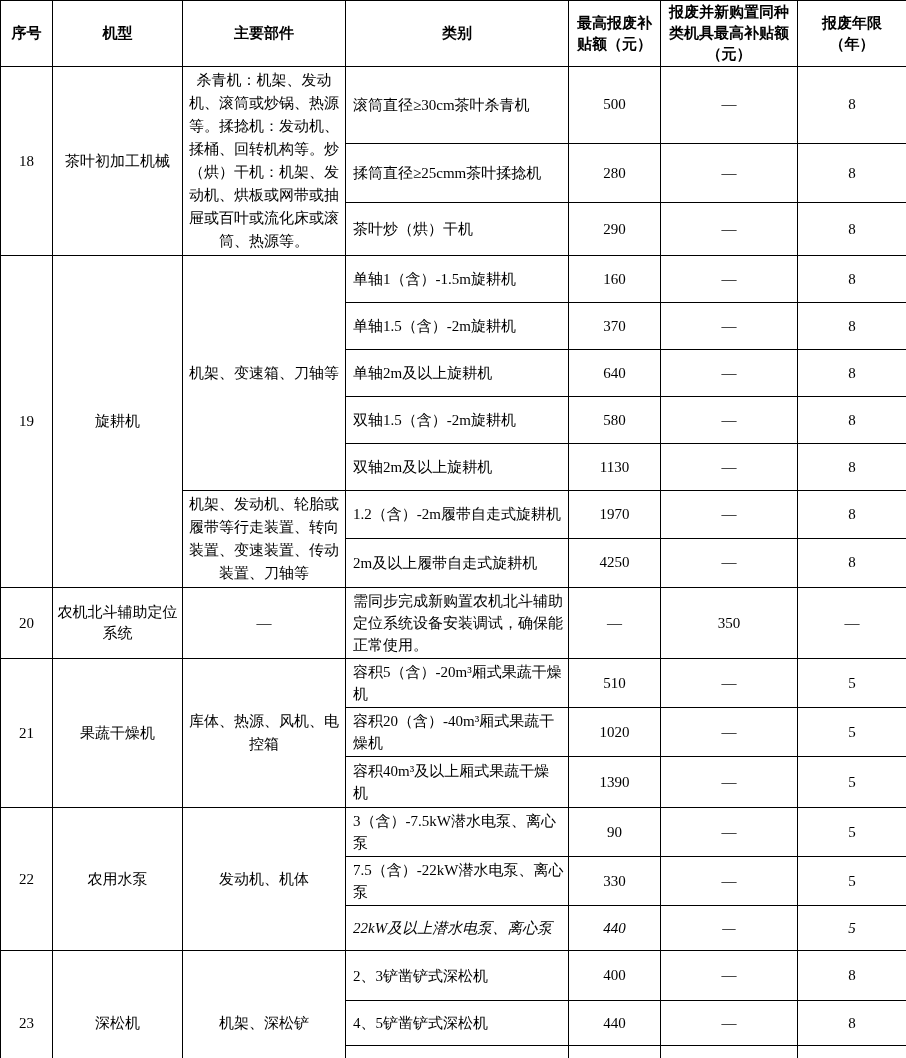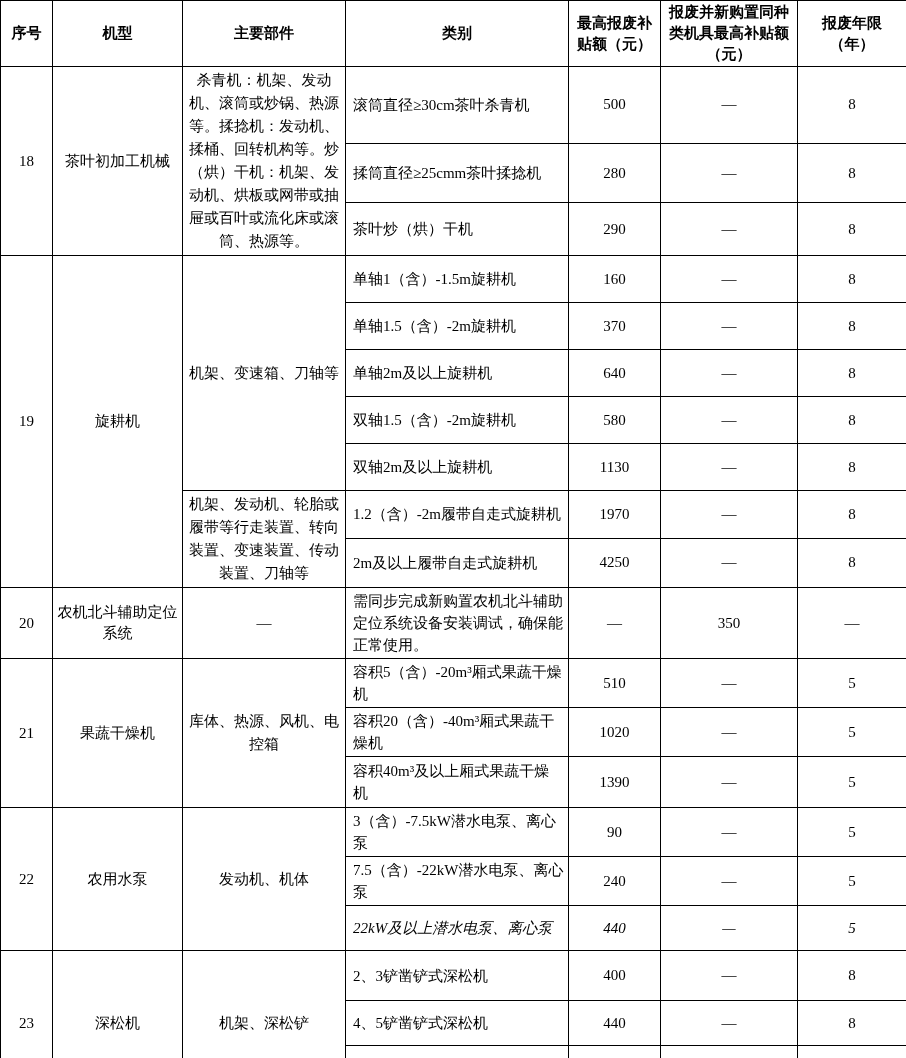--- a/index.html
+++ b/index.html
@@ -159,21 +159,21 @@
         <td class="c-center" data-name="cell-serial" rowspan="3">22</td>
         <td class="c-center" data-name="cell-machine-type" rowspan="3">农用水泵</td>
         <td class="c-comp" data-name="cell-components" rowspan="3">发动机、机体</td>
         <td class="c-cat" data-name="cell-category">3（含）-7.5kW潜水电泵、离心泵</td>
         <td class="c-center" data-name="cell-max-scrap-subsidy">90</td>
         <td class="c-center" data-name="cell-renew-subsidy">—</td>
         <td class="c-center" data-name="cell-scrap-years">5</td>
       </tr>
       <tr data-name="table-row" style="height: 47px;">
         <td class="c-cat" data-name="cell-category">7.5（含）-22kW潜水电泵、离心泵</td>
-        <td class="c-center" data-name="cell-max-scrap-subsidy">240</td>
+        <td class="c-center" data-name="cell-max-scrap-subsidy">330</td>
         <td class="c-center" data-name="cell-renew-subsidy">—</td>
         <td class="c-center" data-name="cell-scrap-years">5</td>
       </tr>
       <tr data-name="table-row" style="height: 45px; font-style: italic;">
         <td class="c-cat" data-name="cell-category">22kW及以上潜水电泵、离心泵</td>
         <td class="c-center" data-name="cell-max-scrap-subsidy">440</td>
         <td class="c-center" data-name="cell-renew-subsidy">—</td>
         <td class="c-center" data-name="cell-scrap-years">5</td>
       </tr>
       <tr data-name="table-row" style="height: 50px;">

